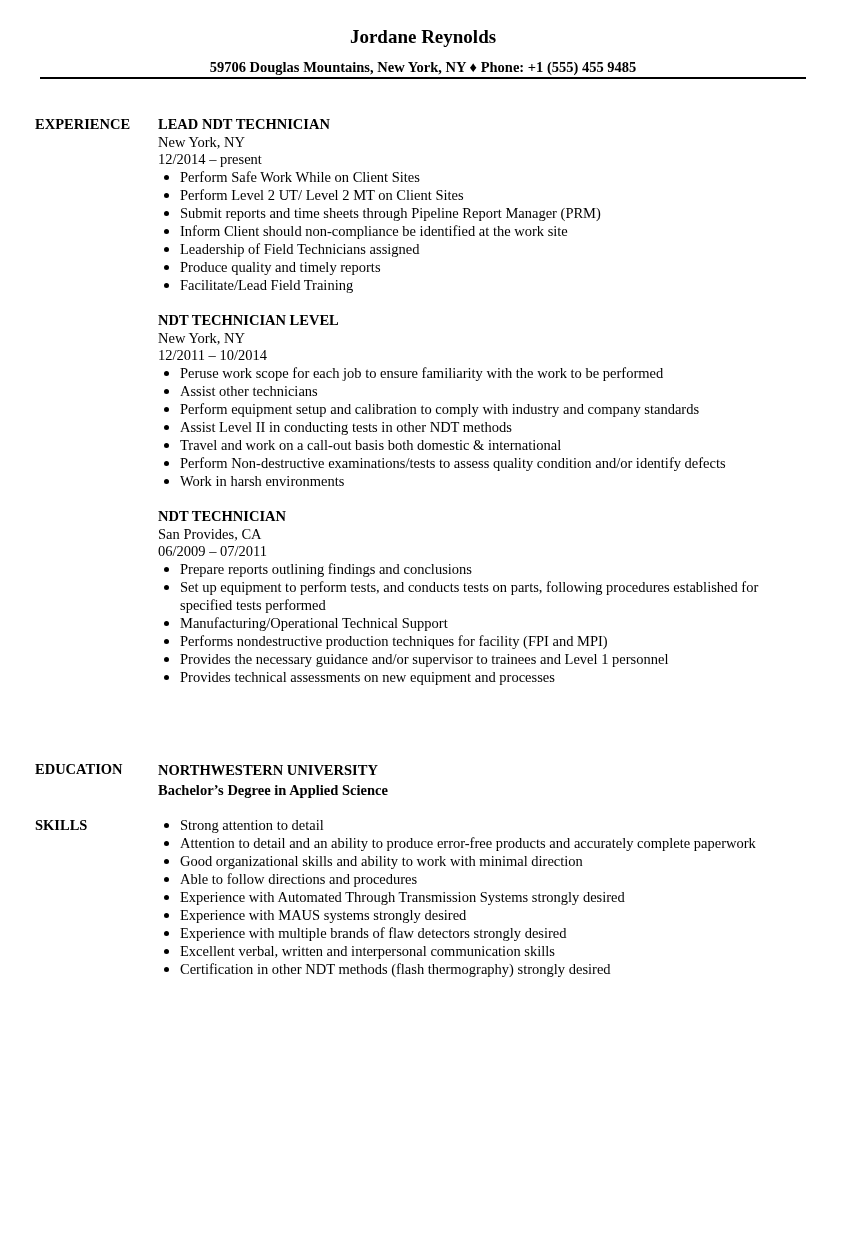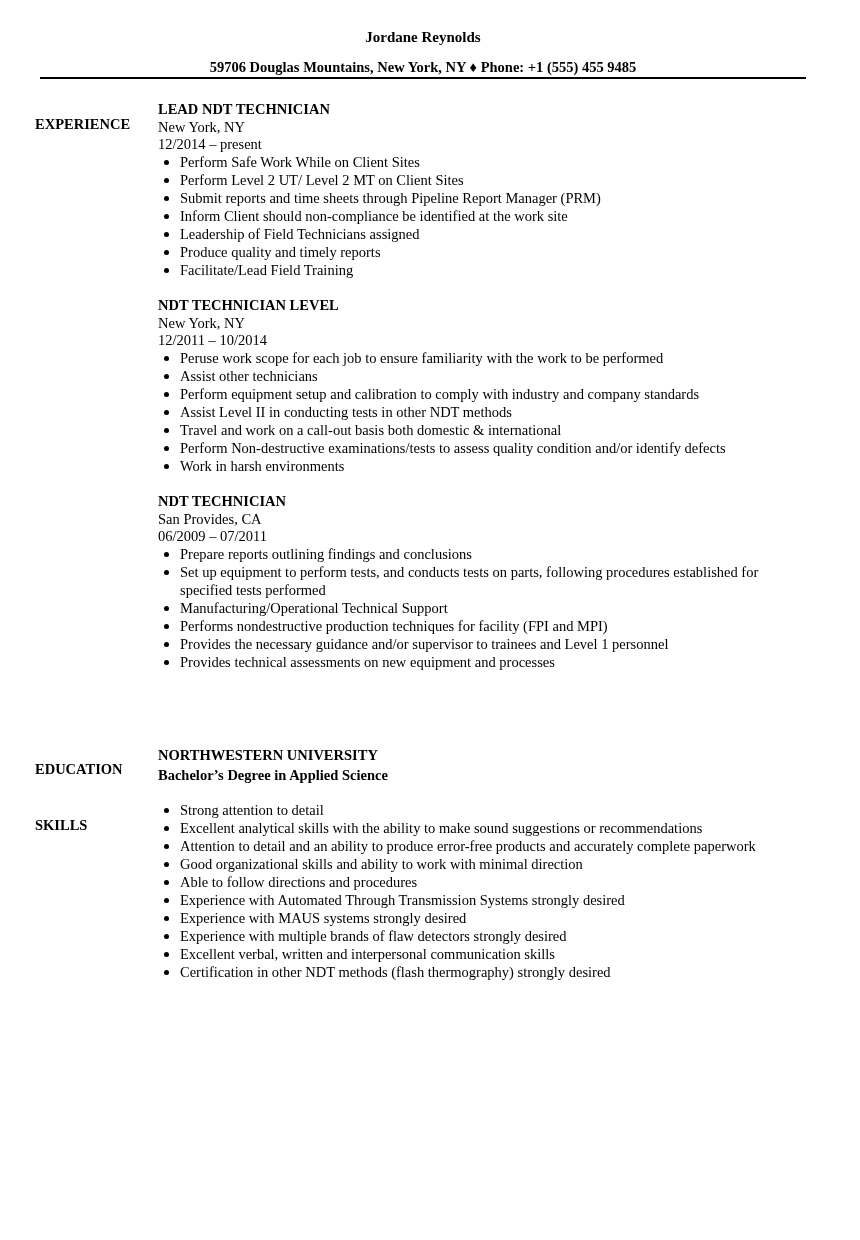--- a/index.html
+++ b/index.html
@@ -5,36 +5,36 @@
     * { margin: 0; padding: 0; box-sizing: border-box; }
     html, body { width: 860px; height: 1240px; background: #ffffff; }
     body {
       font-family: "Liberation Serif", "DejaVu Serif", serif;
       color: #000000;
       position: relative;
       overflow: hidden;
     }
     .header-name {
       position: absolute; left: 0; top: 26px; width: 846px;
-      text-align: center; font-weight: bold; font-size: 15px; line-height: 22px;
+      text-align: center; font-weight: bold; font-size: 19px; line-height: 22px;
     }
     .header-contact {
       position: absolute; left: 0; top: 58px; width: 846px;
       text-align: center; font-weight: bold; font-size: 14.5px; line-height: 18px;
     }
     .header-rule {
       position: absolute; left: 40px; top: 77px; width: 766px; height: 2px;
       background: #000000;
     }
     .section { position: absolute; left: 0; width: 860px; }
     .section-label {
       position: absolute; left: 35px; top: 16px;
       font-weight: bold; font-size: 14.5px; line-height: 18px;
     }
-    .section-body { position: absolute; left: 158px; top: 1px; width: 650px; }
+    .section-body { position: absolute; left: 158px; top: 16px; width: 650px; }
     .job { margin-bottom: 17px; }
     .job-title { font-weight: bold; font-size: 14.5px; line-height: 18px; }
     .job-location { font-weight: normal; font-size: 14.5px; line-height: 18px; }
     .job-dates { font-size: 14.5px; line-height: 17px; }
     ul.bullets { list-style: none; }
     ul.bullets li {
       position: relative; padding-left: 22px;
       font-size: 14.5px; line-height: 18px;
     }
     ul.bullets li::before {
@@ -108,21 +108,20 @@
     <div class="edu-school">NORTHWESTERN UNIVERSITY</div>
     <div class="edu-degree">Bachelor’s Degree in Applied Science</div>
   </div>
 </div>
 
 <div class="section" style="top:800px;">
   <div class="section-label">SKILLS</div>
   <div class="section-body">
     <ul class="bullets">
       <li>Strong attention to detail</li>
-      <li>Excellent analytical skills with the ability to make sound suggestions or recommendations</li>
       <li>Attention to detail and an ability to produce error-free products and accurately complete paperwork</li>
       <li>Good organizational skills and ability to work with minimal direction</li>
       <li>Able to follow directions and procedures</li>
       <li>Experience with Automated Through Transmission Systems strongly desired</li>
       <li>Experience with MAUS systems strongly desired</li>
       <li>Experience with multiple brands of flaw detectors strongly desired</li>
       <li>Excellent verbal, written and interpersonal communication skills</li>
       <li>Certification in other NDT methods (flash thermography) strongly desired</li>
     </ul>
   </div>

